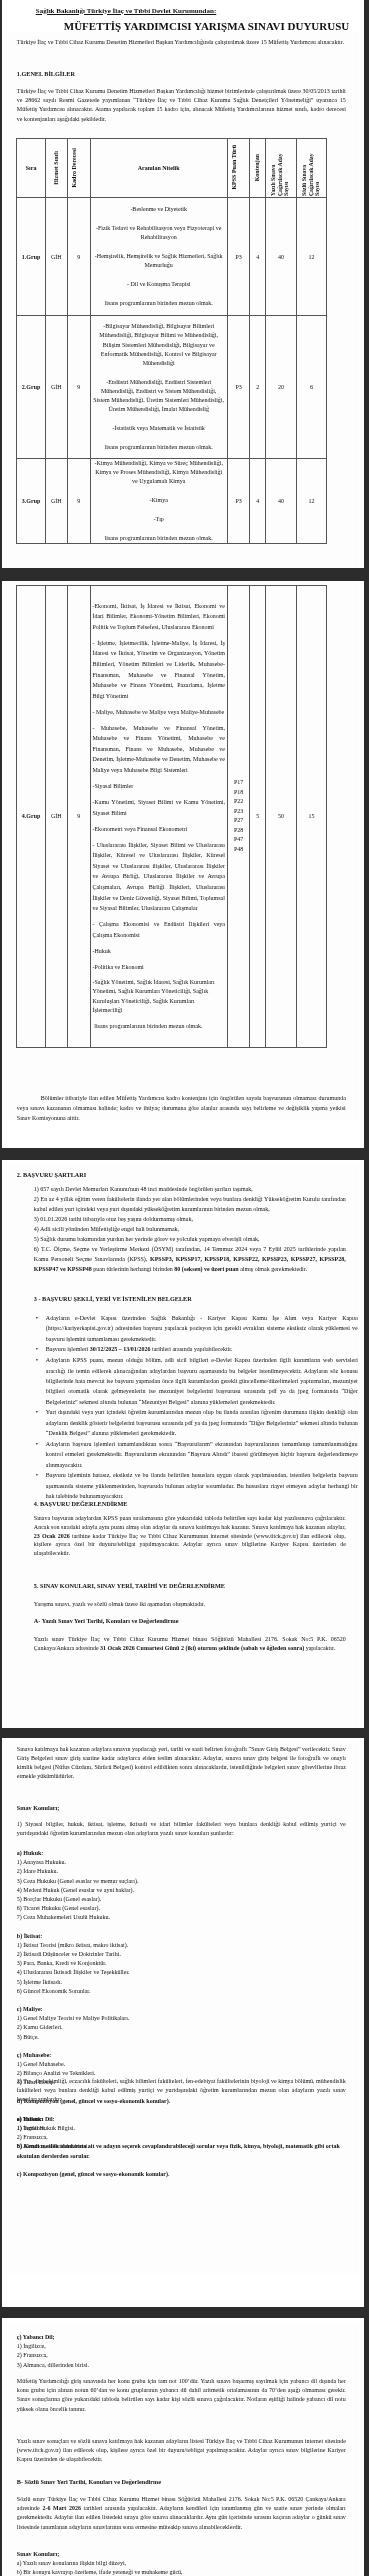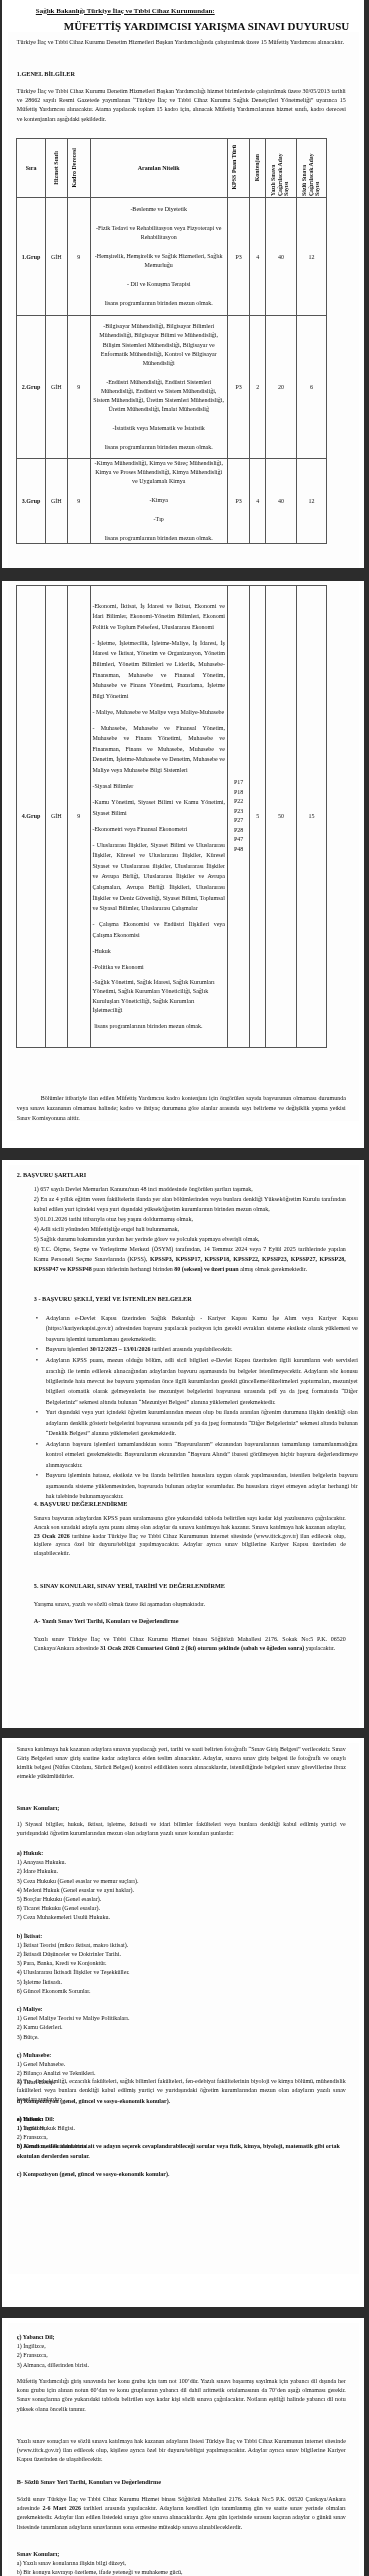--- a/index.html
+++ b/index.html
@@ -36,21 +36,21 @@
   ul.bul li { position:relative; margin-bottom:0.6px; }
   ul.bul li::before { content:"\2022"; position:absolute; left:-10px; top:0; font-size:6.6px; }
   .topic-block { position:absolute; left:15px; width:329px; font-size:6px; line-height:11px; }
   .topic-block .h { font-weight:bold; }
 </style>
 </head>
 <body>
 
 <div class="page p1">
   <div class="inner" style="top:32px;height:537px;"></div>
-  <div class="doc-heading">Sağlık Bakanlığı Türkiye İlaç ve Tıbbi Cihaz Kurumundan:</div>
+  <div class="doc-heading">Sağlık Bakanlığı Türkiye İlaç ve Tıbbi Devlet Kurumundan:</div>
   <div class="doc-title" style="left:-1.8px;">MÜFETTİŞ YARDIMCISI YARIŞMA SINAVI DUYURUSU</div>
   <div class="para" style="top:38px;">Türkiye İlaç ve Tıbbi Cihaz Kurumu Denetim Hizmetleri Başkan Yardımcılığında çalıştırılmak üzere 15 Müfettiş Yardımcısı alınacaktır.</div>
   <div class="sec-title" style="top:70px;">1.GENEL BİLGİLER</div>
   <div class="para" style="top:87px;line-height:9.2px;">Türkiye İlaç ve Tıbbi Cihaz Kurumu Denetim Hizmetleri Başkan Yardımcılığı hizmet birimlerinde çalıştırılmak üzere 30/05/2013 tarihli ve 28662 sayılı Resmi Gazetede yayımlanan “Türkiye İlaç ve Tıbbi Cihaz Kurumu Sağlık Denetçileri Yönetmeliği” uyarınca 15 Müfettiş Yardımcısı alınacaktır. Atama yapılacak toplam 15 kadro için, alınacak Müfettiş Yardımcılarının hizmet sınıfı, kadro derecesi ve kontenjanları aşağıdaki şekildedir.</div>
 
   <table class="quota" style="top:138px;width:311px;">
     <colgroup>
       <col style="width:29px">
         <col style="width:21.5px">
         <col style="width:23px">

